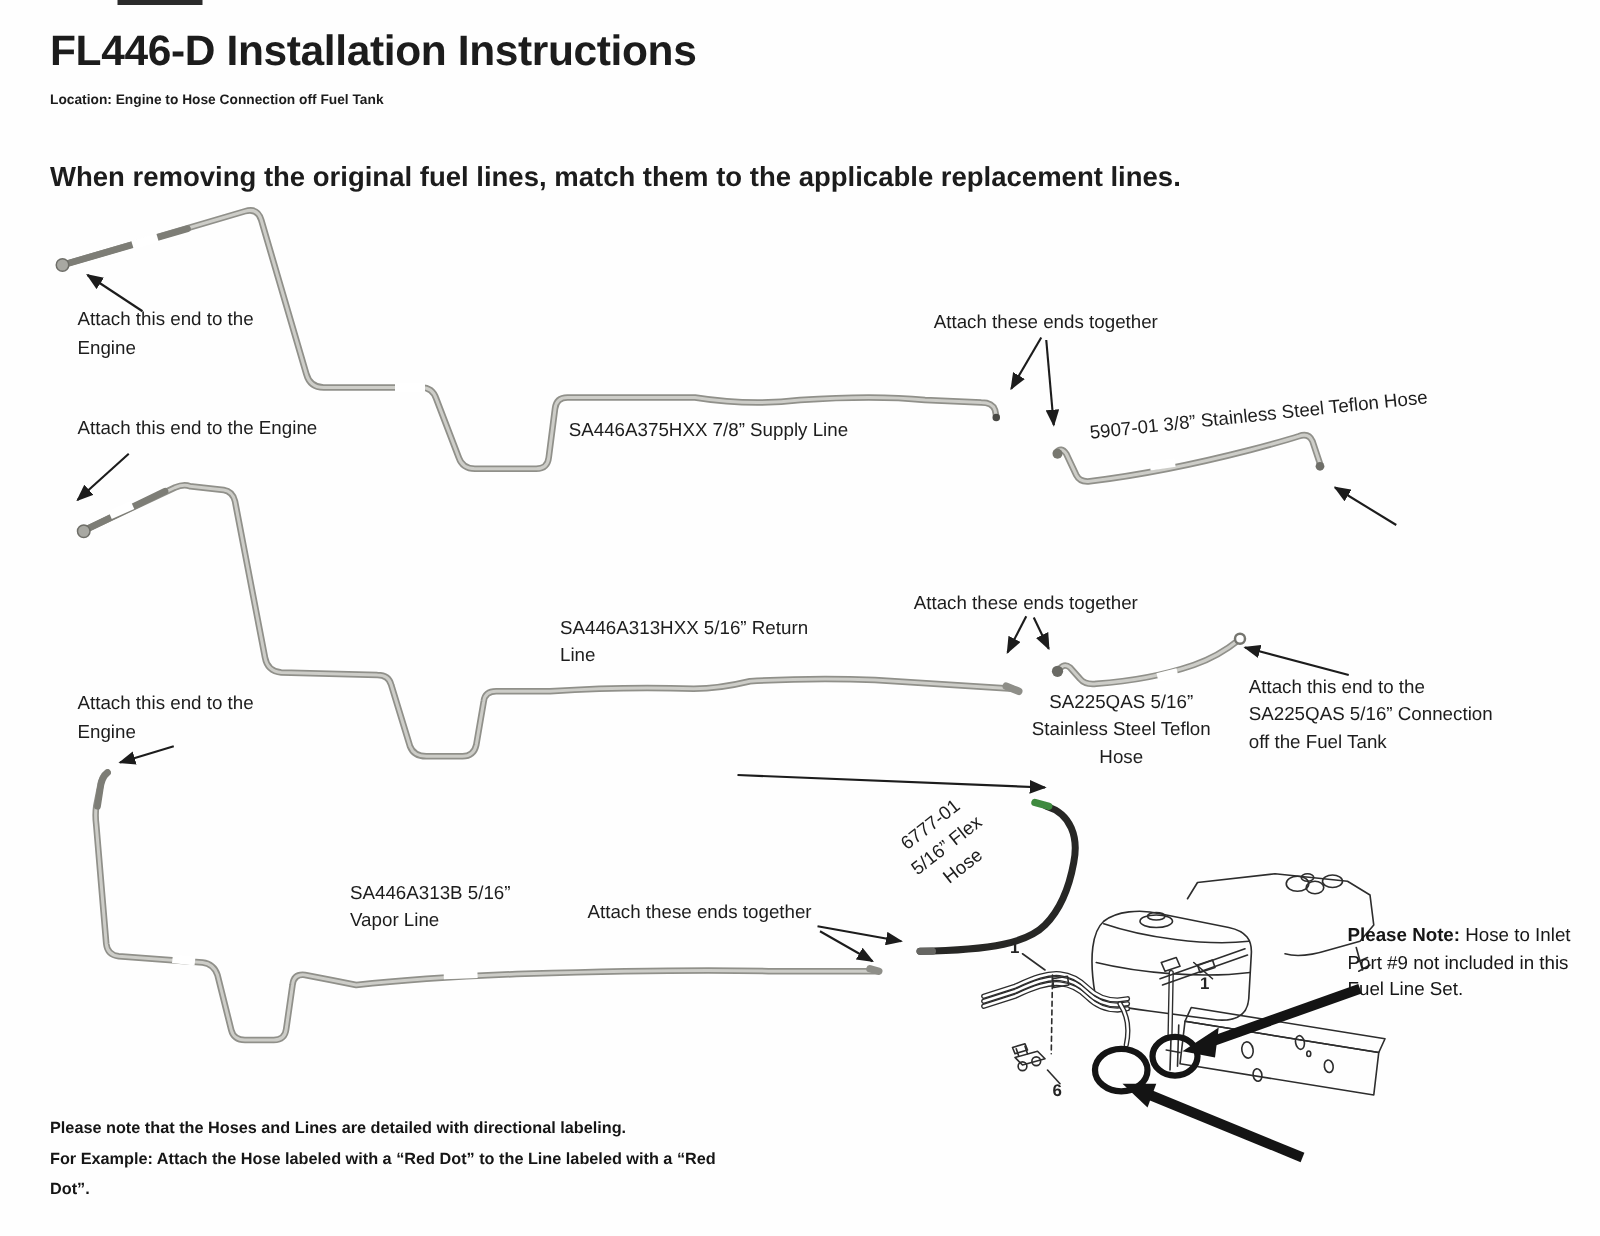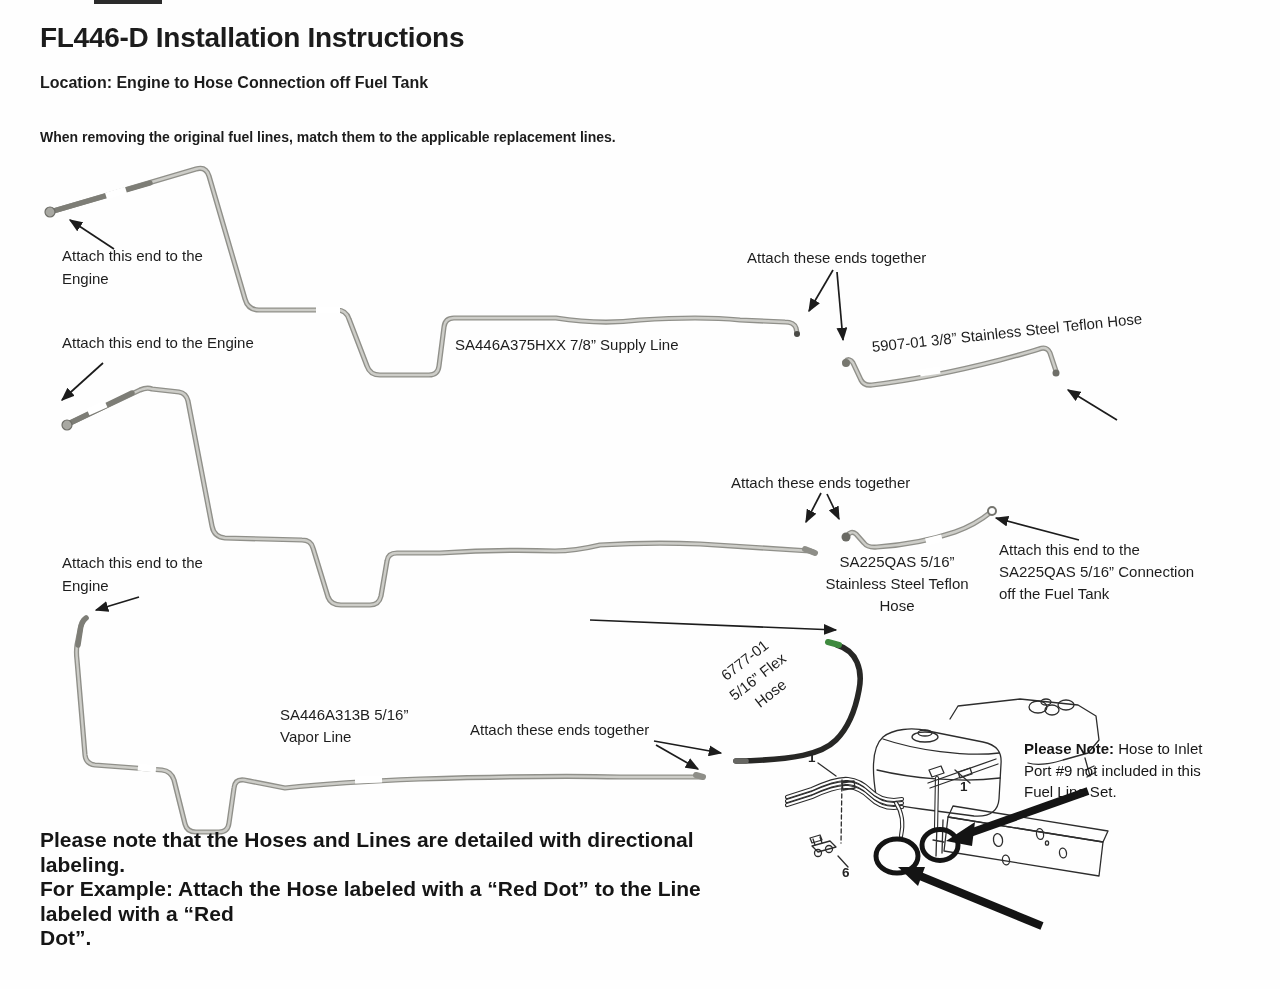--- a/index.html
+++ b/index.html
@@ -1,30 +1,30 @@
 <!DOCTYPE html>
 <html><head>
 <meta charset="utf-8">
 <style>
   html,body{margin:0;padding:0;background:#ffffff;}
   #page{position:relative;width:1280px;height:989px;background:#fefefe;overflow:hidden;
         font-family:"Liberation Sans",sans-serif;color:#1c1c1c;}
   #diagram-svg{position:absolute;left:0;top:0;}
-  .hdr-title{position:absolute;left:40px;top:22px;font-size:28px;font-weight:bold;letter-spacing:-0.3px;}
-  .hdr-sub{position:absolute;left:40px;top:74px;font-size:16px;font-weight:bold;}
-  .hdr-intro{position:absolute;left:40px;top:129px;font-size:14px;font-weight:bold;}
+  .hdr-title{position:absolute;left:40px;top:22px;font-size:34px;font-weight:bold;letter-spacing:-0.3px;}
+  .hdr-sub{position:absolute;left:40px;top:74px;font-size:11px;font-weight:bold;}
+  .hdr-intro{position:absolute;left:40px;top:129px;font-size:22px;font-weight:bold;}
   .lbl{position:absolute;font-size:15px;line-height:22.5px;color:#1d1d1d;}
   .nowrap{white-space:nowrap;}
   .ctr{text-align:center;}
   .rot5907{transform:rotate(-6deg);transform-origin:left center;}
   .rotflex{transform:rotate(-38deg);transform-origin:center center;}
   .note{position:absolute;font-size:15px;line-height:21.5px;color:#161616;}
   .note b{font-weight:bold;}
   .callout{position:absolute;font-size:13.5px;font-weight:bold;color:#242424;}
-  .footer{position:absolute;left:40px;top:828px;width:720px;font-size:21px;
+  .footer{position:absolute;left:40px;top:890px;width:720px;font-size:13px;
           font-weight:bold;line-height:24.5px;color:#151515;}
   .logo-frag{position:absolute;left:94px;top:0;width:68px;height:4px;background:#2b2b2b;}
   
   .tube-outer{fill:none;stroke:#90908a;stroke-width:5.2;stroke-linejoin:round;stroke-linecap:round;}
   .tube-inner{fill:none;stroke:#cdcdc8;stroke-width:2.4;stroke-linejoin:round;stroke-linecap:round;}
   .braid{fill:none;stroke:#7d7d76;stroke-width:5.4;stroke-linecap:round;}
   .band{fill:none;stroke:#ffffff;stroke-width:7;stroke-linecap:butt;}
   .flex-hose{fill:none;stroke:#272725;stroke-width:5.6;stroke-linecap:round;}
   .sk{fill:none;stroke:#2d2d2d;stroke-width:1.3;stroke-linejoin:round;stroke-linecap:round;}
   .skw{fill:none;stroke:#ffffff;stroke-width:2;stroke-linecap:round;}
@@ -185,41 +185,42 @@
 
   <div class="lbl nowrap" style="left:62px;top:332px">Attach this end to the Engine</div>
 
   <div class="lbl nowrap" style="left:455px;top:334px">SA446A375HXX 7/8” Supply Line</div>
 
   <div class="lbl nowrap" style="left:747px;top:247px">Attach these ends together</div>
 
   <div class="lbl nowrap rot5907" style="left:872px;top:336px">5907-01 3/8” Stainless Steel Teflon Hose</div>
 
 
+  <div class="lbl" style="left:448px;top:492px;width:230px;line-height:22px">SA446A313HXX 5/16” Return<br>Line</div>
 
   <div class="lbl nowrap" style="left:731px;top:472px">Attach these ends together</div>
 
   <div class="lbl ctr" style="left:818px;top:551px;width:158px;line-height:22px">SA225QAS 5/16”<br>Stainless Steel Teflon<br>Hose</div>
 
   <div class="lbl" style="left:999px;top:539px;width:220px;line-height:22px">Attach this end to the<br>SA225QAS 5/16” Connection<br>off the Fuel Tank</div>
 
   <div class="lbl" style="left:62px;top:552px;width:170px">Attach this end to the<br>Engine</div>
 
 
   <div class="lbl" style="left:280px;top:704px;width:160px;line-height:22px">SA446A313B 5/16”<br>Vapor Line</div>
 
   <div class="lbl nowrap" style="left:470px;top:719px">Attach these ends together</div>
 
   <div class="lbl ctr rotflex" style="left:700px;top:645px;width:115px;line-height:21px">6777-01<br>5/16” Flex<br>Hose</div>
 
   <div class="callout" style="left:808px;top:750px">1</div>
   <div class="callout" style="left:960px;top:779px">1</div>
   <div class="callout" style="left:842px;top:865px">6</div>
 
-  <div class="note" style="left:1024px;top:738px;width:190px">
+  <div class="note" style="left:1078px;top:738px;width:190px">
     <div><b>Please Note:</b><span> Hose to Inlet</span></div>
     <div>Port #9 not included in this</div>
     <div>Fuel Line Set.</div>
   </div>
 
 
   <div class="footer">Please note that the Hoses and Lines are detailed with directional labeling.<br>For Example: Attach the Hose labeled with a “Red Dot” to the Line labeled with a “Red<br>Dot”.</div>
 
 </div>
 

